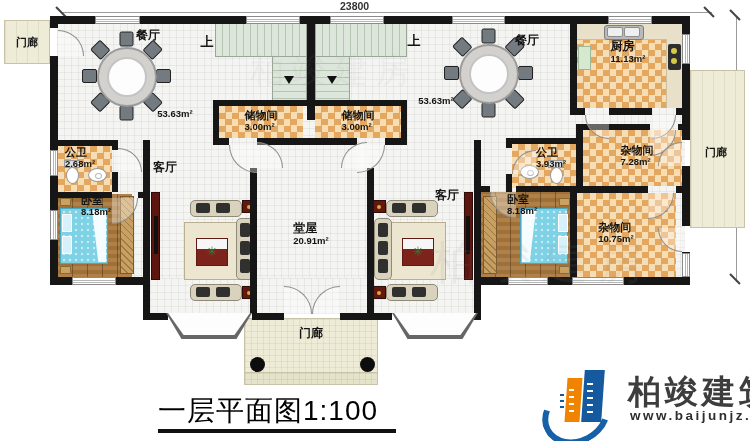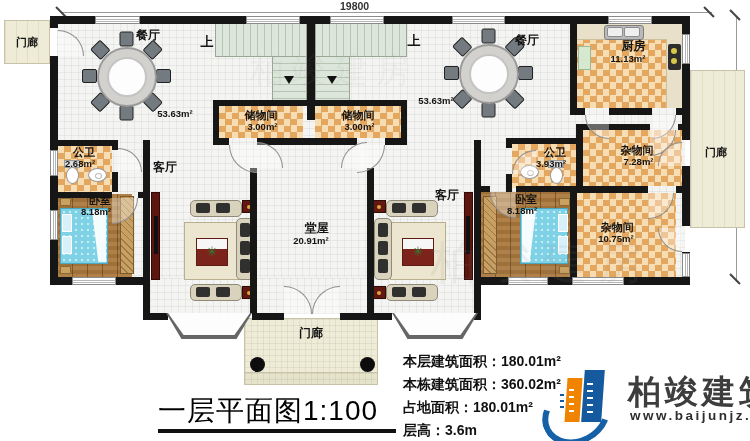--- a/index.html
+++ b/index.html
@@ -28,21 +28,21 @@
   .sarrow{position:absolute;width:0;height:0;border:5px solid transparent;border-top:8px solid #111;}
   .winh{position:absolute;height:8px;border:1px solid #8a8a8a;box-sizing:border-box;
         background:linear-gradient(180deg,#fff 0 2px,#b5b5b5 2px 3px,#fff 3px 4px,#b5b5b5 4px 5px,#fff 5px 8px);}
   .winv{position:absolute;width:8px;border:1px solid #8a8a8a;box-sizing:border-box;
         background:linear-gradient(90deg,#fff 0 2px,#b5b5b5 2px 3px,#fff 3px 4px,#b5b5b5 4px 5px,#fff 5px 8px);}
   .arc{position:absolute;border:1.5px solid #8f8f8f;background:rgba(255,255,255,.35);box-sizing:border-box;}
   .arc.tl{border-radius:100% 0 0 0;border-right:none;border-bottom:none;}
   .arc.tr{border-radius:0 100% 0 0;border-left:none;border-bottom:none;}
   .arc.bl{border-radius:0 0 0 100%;border-right:none;border-top:none;}
   .arc.br{border-radius:0 0 100% 0;border-left:none;border-top:none;}
-  .lbl{position:absolute;transform:translate(-50%,-50%);text-align:right;font-weight:bold;
+  .lbl{position:absolute;transform:translate(-50%,-50%);text-align:left;font-weight:bold;
        font-size:12px;color:#141414;line-height:1.15;white-space:nowrap;}
   .lbl small{display:block;font-size:9.5px;font-weight:bold;}
   .dset{position:absolute;width:84px;height:84px;}
   .dset .t1{position:absolute;left:50%;top:50%;width:56px;height:56px;margin:-28px 0 0 -28px;border-radius:50%;background:#d2d1ce;border:2px solid #9b9b9b;}
   .dset .t2{position:absolute;left:50%;top:50%;width:36px;height:36px;margin:-18px 0 0 -18px;border-radius:50%;background:#fdfdfd;border:2px solid #c4c4c4;}
   .chair{position:absolute;left:50%;top:50%;width:13px;height:12px;margin:-6px 0 0 -6px;background:#737b80;border:1px solid #222;border-radius:2px;}
   .a0{transform:rotate(0deg) translate(37px);} .a1{transform:rotate(45deg) translate(37px);}
   .a2{transform:rotate(90deg) translate(37px);} .a3{transform:rotate(135deg) translate(37px);}
   .a4{transform:rotate(180deg) translate(37px);} .a5{transform:rotate(225deg) translate(37px);}
   .a6{transform:rotate(270deg) translate(37px);} .a7{transform:rotate(315deg) translate(37px);}
@@ -83,21 +83,21 @@
   .slits-b{position:absolute;background:repeating-linear-gradient(180deg,transparent 0 4px,#15599f 4px 6px);}
 </style>
 </head>
 <body>
 
 <div class="canvas">
 
   <div class="dimline" style="left:62px;top:12px;width:650px;height:1px;"></div>
   <div class="tick" style="left:54px;top:11px;"></div>
   <div class="tick" style="left:702px;top:11px;"></div>
-  <div class="dimtext" style="left:340px;top:0px;">19800</div>
+  <div class="dimtext" style="left:340px;top:0px;">23800</div>
   <div class="dimline" style="left:736px;top:16px;width:1px;height:266px;"></div>
   <div class="tick" style="left:728px;top:14px;"></div>
   <div class="tick" style="left:728px;top:278px;"></div>
   <div class="dimtext" style="left:700px;top:181px;width:60px;text-align:center;transform:rotate(-90deg);">12300</div>
 
   <div class="tile" style="left:57px;top:23px;width:628px;height:255px;"></div>
   <div class="tile" style="left:143px;top:278px;width:338px;height:36px;"></div>
 
   <div class="porch" style="left:4px;top:20px;width:46px;height:44px;"></div>
   <div class="porch" style="left:690px;top:70px;width:55px;height:158px;"></div>
@@ -323,26 +323,20 @@
   <div class="lbl" style="left:522px;top:205px;font-size:11px;"><b>卧室</b><small>8.18m²</small></div>
   <div class="lbl" style="left:311px;top:234px;"><b>堂屋</b><small>20.91m²</small></div>
   <div class="lbl" style="left:637px;top:156px;font-size:11px;"><b>杂物间</b><small>7.28m²</small></div>
   <div class="lbl" style="left:616px;top:233px;font-size:11px;"><b>杂物间</b><small>10.75m²</small></div>
   <div class="lbl" style="left:716px;top:152px;font-size:11px;"><b>门廊</b></div>
   <div class="lbl" style="left:311px;top:334px;"><b>门廊</b></div>
 
   <div class="title" style="left:158px;top:392px;">一层平面图1:100</div>
   <div class="titleline" style="left:158px;top:429px;width:238px;height:4px;"></div>
 
-  <div class="stats" style="left:403px;top:350px;">
-    <div><span>本层建筑面积：</span><span>180.01m²</span></div>
-    <div><span>本栋建筑面积：</span><span>360.02m²</span></div>
-    <div><span>占地面积：</span><span>180.01m²</span></div>
-    <div><span>层高：</span><span>3.6m</span></div>
-  </div>
 
   <div>
     <div class="swoosh" style="left:541px;top:386px;"></div>
     <div class="bldg-o" style="left:566px;top:378px;width:15px;height:44px;"></div>
     <div class="slits-b" style="left:560px;top:390px;width:4px;height:22px;"></div>
     <div class="bldg-b" style="left:583px;top:370px;width:20px;height:52px;"></div>
     <div class="slits" style="left:587px;top:378px;width:6px;height:38px;"></div>
     <div class="slits" style="left:569px;top:384px;width:5px;height:32px;"></div>
     <div class="logo-name" style="left:628px;top:370px;">柏竣建筑</div>
     <div class="logo-site" style="left:630px;top:408px;">www.baijunjz.com</div>

